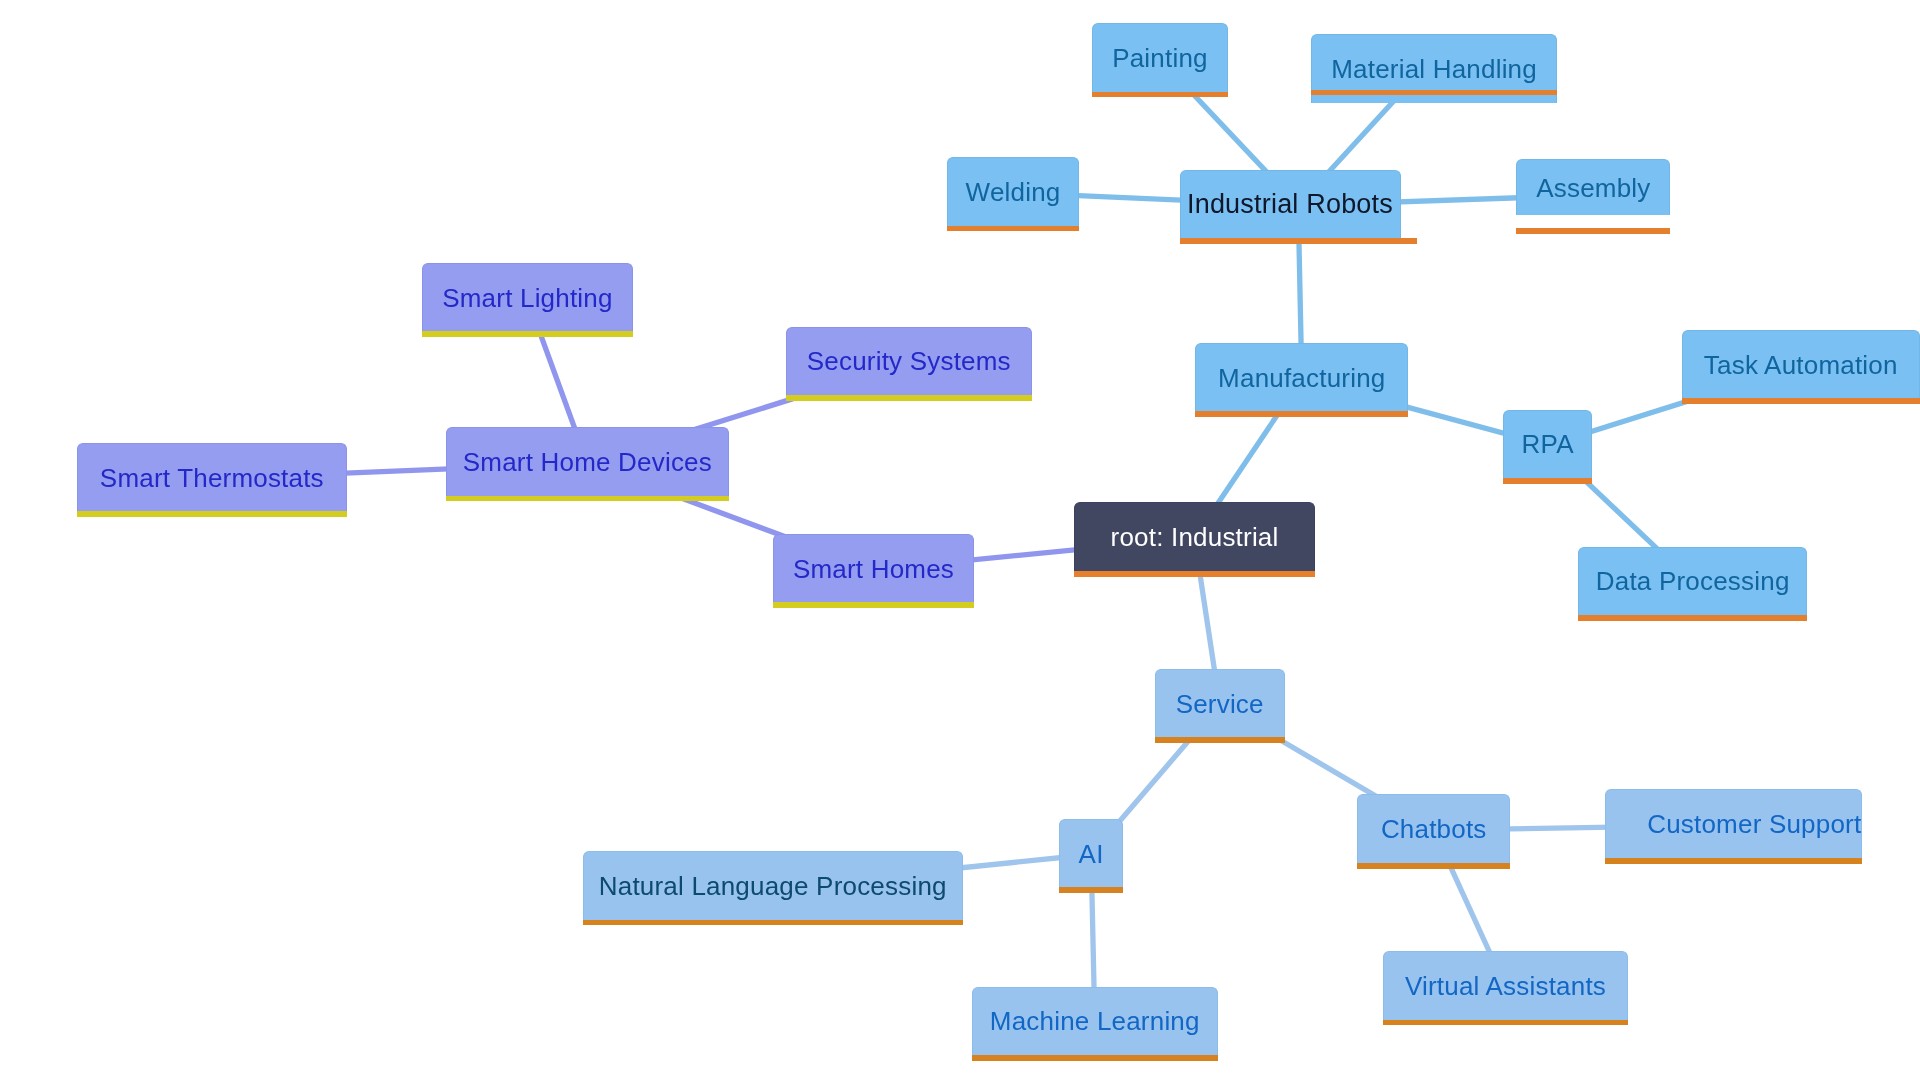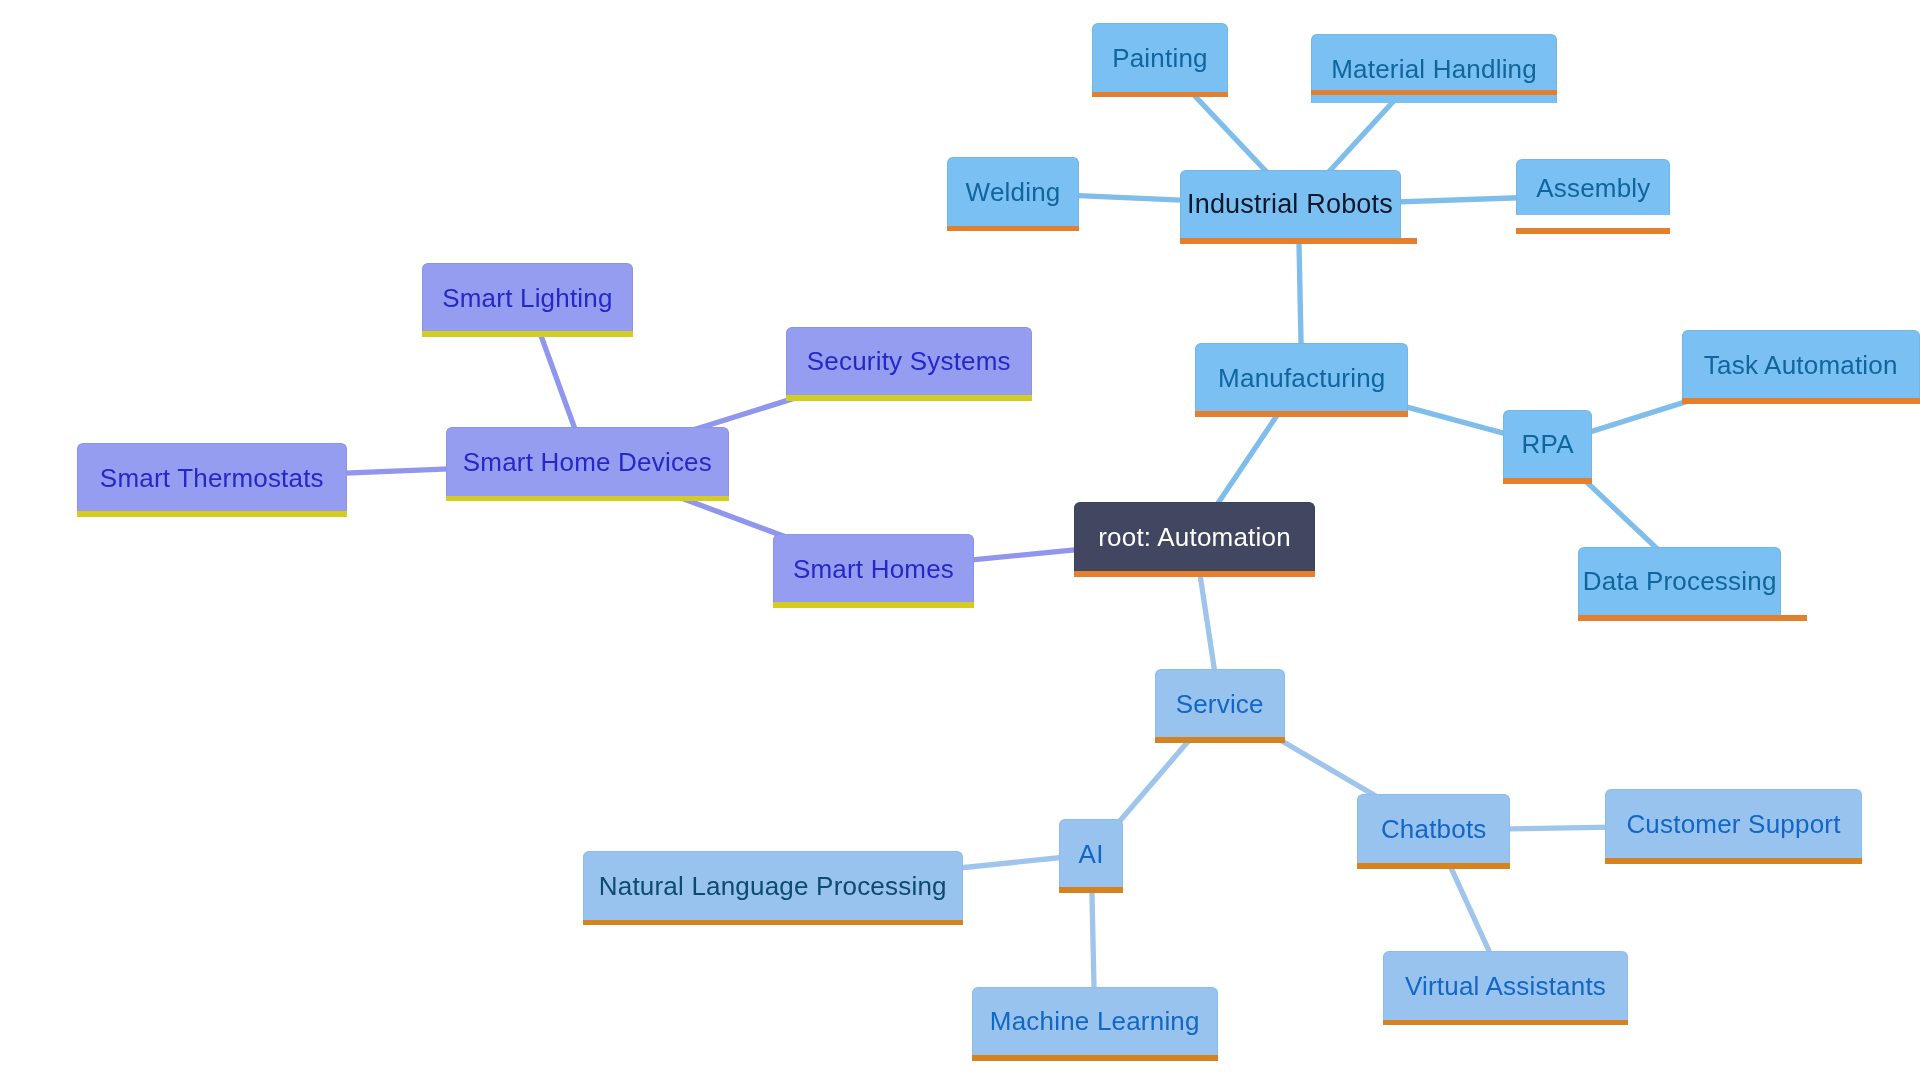--- a/index.html
+++ b/index.html
@@ -78,21 +78,21 @@
     </div>
     <div class="mm-underline" style="left: 1157.3px; top: 411.4px; width: 213px; height: 5.7px; background: rgb(228, 127, 46);"></div>
     <div class="mm-node" title="Task Automation" style="left: 1643.8px; top: 329.8px; width: 237.9px; height: 68.5px; background: rgb(122, 192, 242); color: rgb(17, 101, 158); border-color: rgb(114, 183, 230); border-radius: 6px 6px 0px 0px; font-size: 26px; letter-spacing: 0.2px;">
       <span class="mm-label">Task Automation</span>
     </div>
     <div class="mm-underline" style="left: 1643.8px; top: 398.3px; width: 237.9px; height: 5.7px; background: rgb(228, 127, 46);"></div>
     <div class="mm-node" title="RPA" style="left: 1464.9px; top: 409.5px; width: 89.5px; height: 68.5px; background: rgb(122, 192, 242); color: rgb(17, 101, 158); border-color: rgb(114, 183, 230); border-radius: 6px 6px 0px 0px; font-size: 26px; letter-spacing: 0.2px;">
       <span class="mm-label">RPA</span>
     </div>
     <div class="mm-underline" style="left: 1464.9px; top: 478px; width: 89.5px; height: 5.7px; background: rgb(228, 127, 46);"></div>
-    <div class="mm-node" title="Data Processing" style="left: 1540.2px; top: 546.6px; width: 203px; height: 68.5px; background: rgb(122, 192, 242); color: rgb(17, 101, 158); border-color: rgb(114, 183, 230); border-radius: 6px 6px 0px 0px; font-size: 26px; letter-spacing: 0.2px;">
+    <div class="mm-node" title="Data Processing" style="left: 1540.2px; top: 546.6px; width: 229px; height: 68.5px; background: rgb(122, 192, 242); color: rgb(17, 101, 158); border-color: rgb(114, 183, 230); border-radius: 6px 6px 0px 0px; font-size: 26px; letter-spacing: 0.2px;">
       <span class="mm-label">Data Processing</span>
     </div>
     <div class="mm-underline" style="left: 1540.2px; top: 615.1px; width: 229px; height: 5.7px; background: rgb(228, 127, 46);"></div>
     <div class="mm-node" title="Smart Lighting" style="left: 383.8px; top: 262.8px; width: 211.3px; height: 68.5px; background: rgb(149, 157, 240); color: rgb(36, 40, 200); border-color: rgb(139, 147, 232); border-radius: 6px 6px 0px 0px; font-size: 26px; letter-spacing: 0.2px;">
       <span class="mm-label">Smart Lighting</span>
     </div>
     <div class="mm-underline" style="left: 383.8px; top: 331.3px; width: 211.3px; height: 5.7px; background: rgb(212, 205, 31);"></div>
     <div class="mm-node" title="Security Systems" style="left: 747.8px; top: 326.6px; width: 246px; height: 68.5px; background: rgb(149, 157, 240); color: rgb(36, 40, 200); border-color: rgb(139, 147, 232); border-radius: 6px 6px 0px 0px; font-size: 26px; letter-spacing: 0.2px;">
       <span class="mm-label">Security Systems</span>
     </div>
@@ -103,21 +103,21 @@
     <div class="mm-underline" style="left: 407.6px; top: 495.8px; width: 283.5px; height: 5.7px; background: rgb(212, 205, 31);"></div>
     <div class="mm-node" title="Smart Thermostats" style="left: 39.1px; top: 442.8px; width: 269.5px; height: 68.5px; background: rgb(149, 157, 240); color: rgb(36, 40, 200); border-color: rgb(139, 147, 232); border-radius: 6px 6px 0px 0px; font-size: 26px; letter-spacing: 0.2px;">
       <span class="mm-label">Smart Thermostats</span>
     </div>
     <div class="mm-underline" style="left: 39.1px; top: 511.3px; width: 269.5px; height: 5.7px; background: rgb(212, 205, 31);"></div>
     <div class="mm-node" title="Smart Homes" style="left: 734.7px; top: 533.9px; width: 201.6px; height: 68.5px; background: rgb(149, 157, 240); color: rgb(36, 40, 200); border-color: rgb(139, 147, 232); border-radius: 6px 6px 0px 0px; font-size: 26px; letter-spacing: 0.2px;">
       <span class="mm-label">Smart Homes</span>
     </div>
     <div class="mm-underline" style="left: 734.7px; top: 602.4px; width: 201.6px; height: 5.7px; background: rgb(212, 205, 31);"></div>
     <div class="mm-node" title="root: Automation" style="left: 1036.1px; top: 502.4px; width: 240.9px; height: 68.5px; background: rgb(65, 71, 97); color: rgb(255, 255, 255); border-color: rgb(60, 65, 96); border-radius: 6px 6px 0px 0px; font-size: 26px; letter-spacing: 0.2px;">
-      <span class="mm-label">root: Automation</span>
+      <span class="mm-label">root: Industrial</span>
     </div>
     <div class="mm-underline" style="left: 1036.1px; top: 570.9px; width: 240.9px; height: 5.7px; background: rgb(230, 128, 44);"></div>
     <div class="mm-node" title="Service" style="left: 1116.7px; top: 668.8px; width: 130px; height: 68.5px; background: rgb(153, 195, 239); color: rgb(18, 102, 196); border-color: rgb(140, 188, 233); border-radius: 6px 6px 0px 0px; font-size: 26px; letter-spacing: 0.2px;">
       <span class="mm-label">Service</span>
     </div>
     <div class="mm-underline" style="left: 1116.7px; top: 737.3px; width: 130px; height: 5.7px; background: rgb(213, 130, 31);"></div>
     <div class="mm-node" title="AI" style="left: 1020.8px; top: 818.8px; width: 64.6px; height: 68.5px; background: rgb(153, 195, 239); color: rgb(18, 102, 196); border-color: rgb(140, 188, 233); border-radius: 6px 6px 0px 0px; font-size: 26px; letter-spacing: 0.2px;">
       <span class="mm-label">AI</span>
     </div>
     <div class="mm-underline" style="left: 1020.8px; top: 887.3px; width: 64.6px; height: 5.7px; background: rgb(213, 130, 31);"></div>
@@ -126,21 +126,21 @@
     </div>
     <div class="mm-underline" style="left: 544.8px; top: 919.8px; width: 379.9px; height: 5.7px; background: rgb(213, 130, 31);"></div>
     <div class="mm-node" title="Machine Learning" style="left: 933.9px; top: 986.6px; width: 245.7px; height: 68.5px; background: rgb(153, 195, 239); color: rgb(18, 102, 196); border-color: rgb(140, 188, 233); border-radius: 6px 6px 0px 0px; font-size: 26px; letter-spacing: 0.2px;">
       <span class="mm-label">Machine Learning</span>
     </div>
     <div class="mm-underline" style="left: 933.9px; top: 1055.1px; width: 245.7px; height: 5.7px; background: rgb(213, 130, 31);"></div>
     <div class="mm-node" title="Chatbots" style="left: 1319.4px; top: 794.4px; width: 152.7px; height: 68.5px; background: rgb(153, 195, 239); color: rgb(18, 102, 196); border-color: rgb(140, 188, 233); border-radius: 6px 6px 0px 0px; font-size: 26px; letter-spacing: 0.2px;">
       <span class="mm-label">Chatbots</span>
     </div>
     <div class="mm-underline" style="left: 1319.4px; top: 862.9px; width: 152.7px; height: 5.7px; background: rgb(213, 130, 31);"></div>
-    <div class="mm-node" title="Customer Support" style="left: 1566.6px; top: 789.4px; width: 257.8px; height: 68.5px; background: rgb(153, 195, 239); color: rgb(18, 102, 196); border-color: rgb(140, 188, 233); border-radius: 6px 6px 0px 0px; font-size: 26px; letter-spacing: 0.2px;">
+    <div class="mm-node" title="Customer Support" style="left: 1566.6px; top: 789.4px; width: 257.8px; height: 68.5px; background: rgb(153, 195, 239); color: rgb(18, 102, 196); border-color: rgb(140, 188, 233); border-radius: 6px 6px 0px 0px; font-size: 26px; letter-spacing: 0.2px; justify-content: flex-end;">
       <span class="mm-label">Customer Support</span>
     </div>
     <div class="mm-underline" style="left: 1566.6px; top: 857.9px; width: 257.8px; height: 5.7px; background: rgb(213, 130, 31);"></div>
     <div class="mm-node" title="Virtual Assistants" style="left: 1345.3px; top: 951.3px; width: 244.4px; height: 68.5px; background: rgb(153, 195, 239); color: rgb(18, 102, 196); border-color: rgb(140, 188, 233); border-radius: 6px 6px 0px 0px; font-size: 26px; letter-spacing: 0.2px;">
       <span class="mm-label">Virtual Assistants</span>
     </div>
     <div class="mm-underline" style="left: 1345.3px; top: 1019.8px; width: 244.4px; height: 5.7px; background: rgb(213, 130, 31);"></div>
   </div>
 
 </div>

